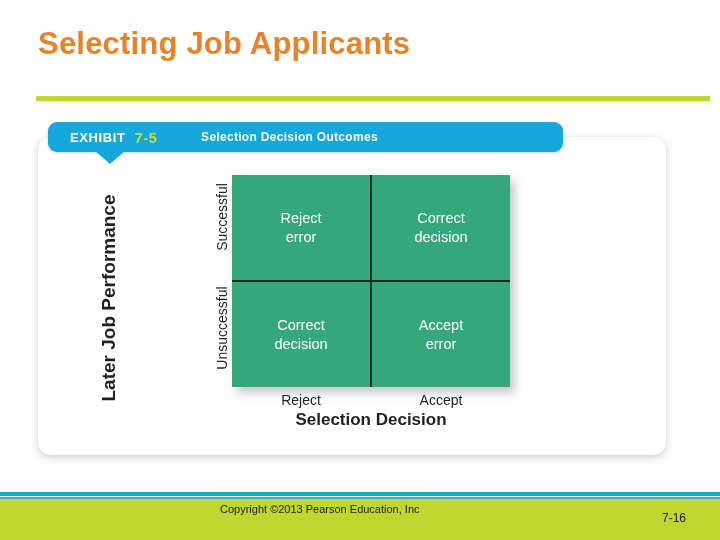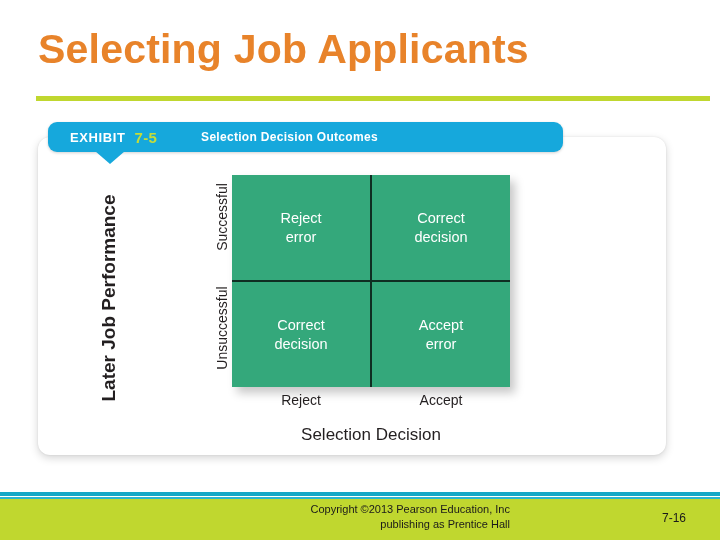--- a/index.html
+++ b/index.html
@@ -13,21 +13,21 @@
     font-family: "Liberation Sans", sans-serif;
     overflow: hidden;
     position: relative;
   }
 
   
   #slide-title {
     position: absolute;
     left: 38px;
     top: 26px;
-    font-size: 41px;
+    font-size: 31px;
     font-weight: bold;
     color: #E8832A;
     letter-spacing: 0.2px;
     white-space: nowrap;
   }
   #title-rule {
     position: absolute;
     left: 36px;
     top: 96px;
     width: 674px;
@@ -168,25 +168,25 @@
     color: #231F20;
     text-align: center;
     width: 120px;
   }
   #x-cat-reject { left: 203px; }
   #x-cat-accept { left: 343px; }
 
   #x-axis-title {
     position: absolute;
     left: 194px;
-    top: 288px;
+    top: 273px;
     width: 278px;
     text-align: center;
     font-size: 17px;
-    font-weight: normal;
+    font-weight: bold;
     color: #231F20;
   }
 
   
   #footer-rule {
     position: absolute;
     left: 0;
     top: 492px;
     width: 720px;
     height: 4px;
@@ -200,21 +200,21 @@
     height: 41px;
     background: #C0D72F;
     border-top: 2px solid #2BB6CE;
     border-bottom: 2px solid #2BB6CE;
   }
   #footer-copyright {
     position: absolute;
     left: 220px;
     top: 502px;
     width: 290px;
-    text-align: right;
+    text-align: left;
     font-size: 11px;
     line-height: 1.35;
     color: #1A1A1A;
   }
   #footer-page {
     position: absolute;
     left: 640px;
     top: 511px;
     width: 46px;
     text-align: right;
@@ -266,15 +266,14 @@
   <span id="exhibit-word">EXHIBIT</span>
   <span id="exhibit-number">7-5</span>
   <span id="exhibit-heading">Selection Decision Outcomes</span>
 </div>
 <div id="banner-pointer"></div>
 
 <div id="footer-rule"></div>
 <div id="footer-bar"></div>
 <div id="footer-copyright">
   <div>Copyright ©2013 Pearson Education, Inc</div>
-  <div>publishing as Prentice Hall</div>
 </div>
 <div id="footer-page">7-16</div>
 
 </body></html>

